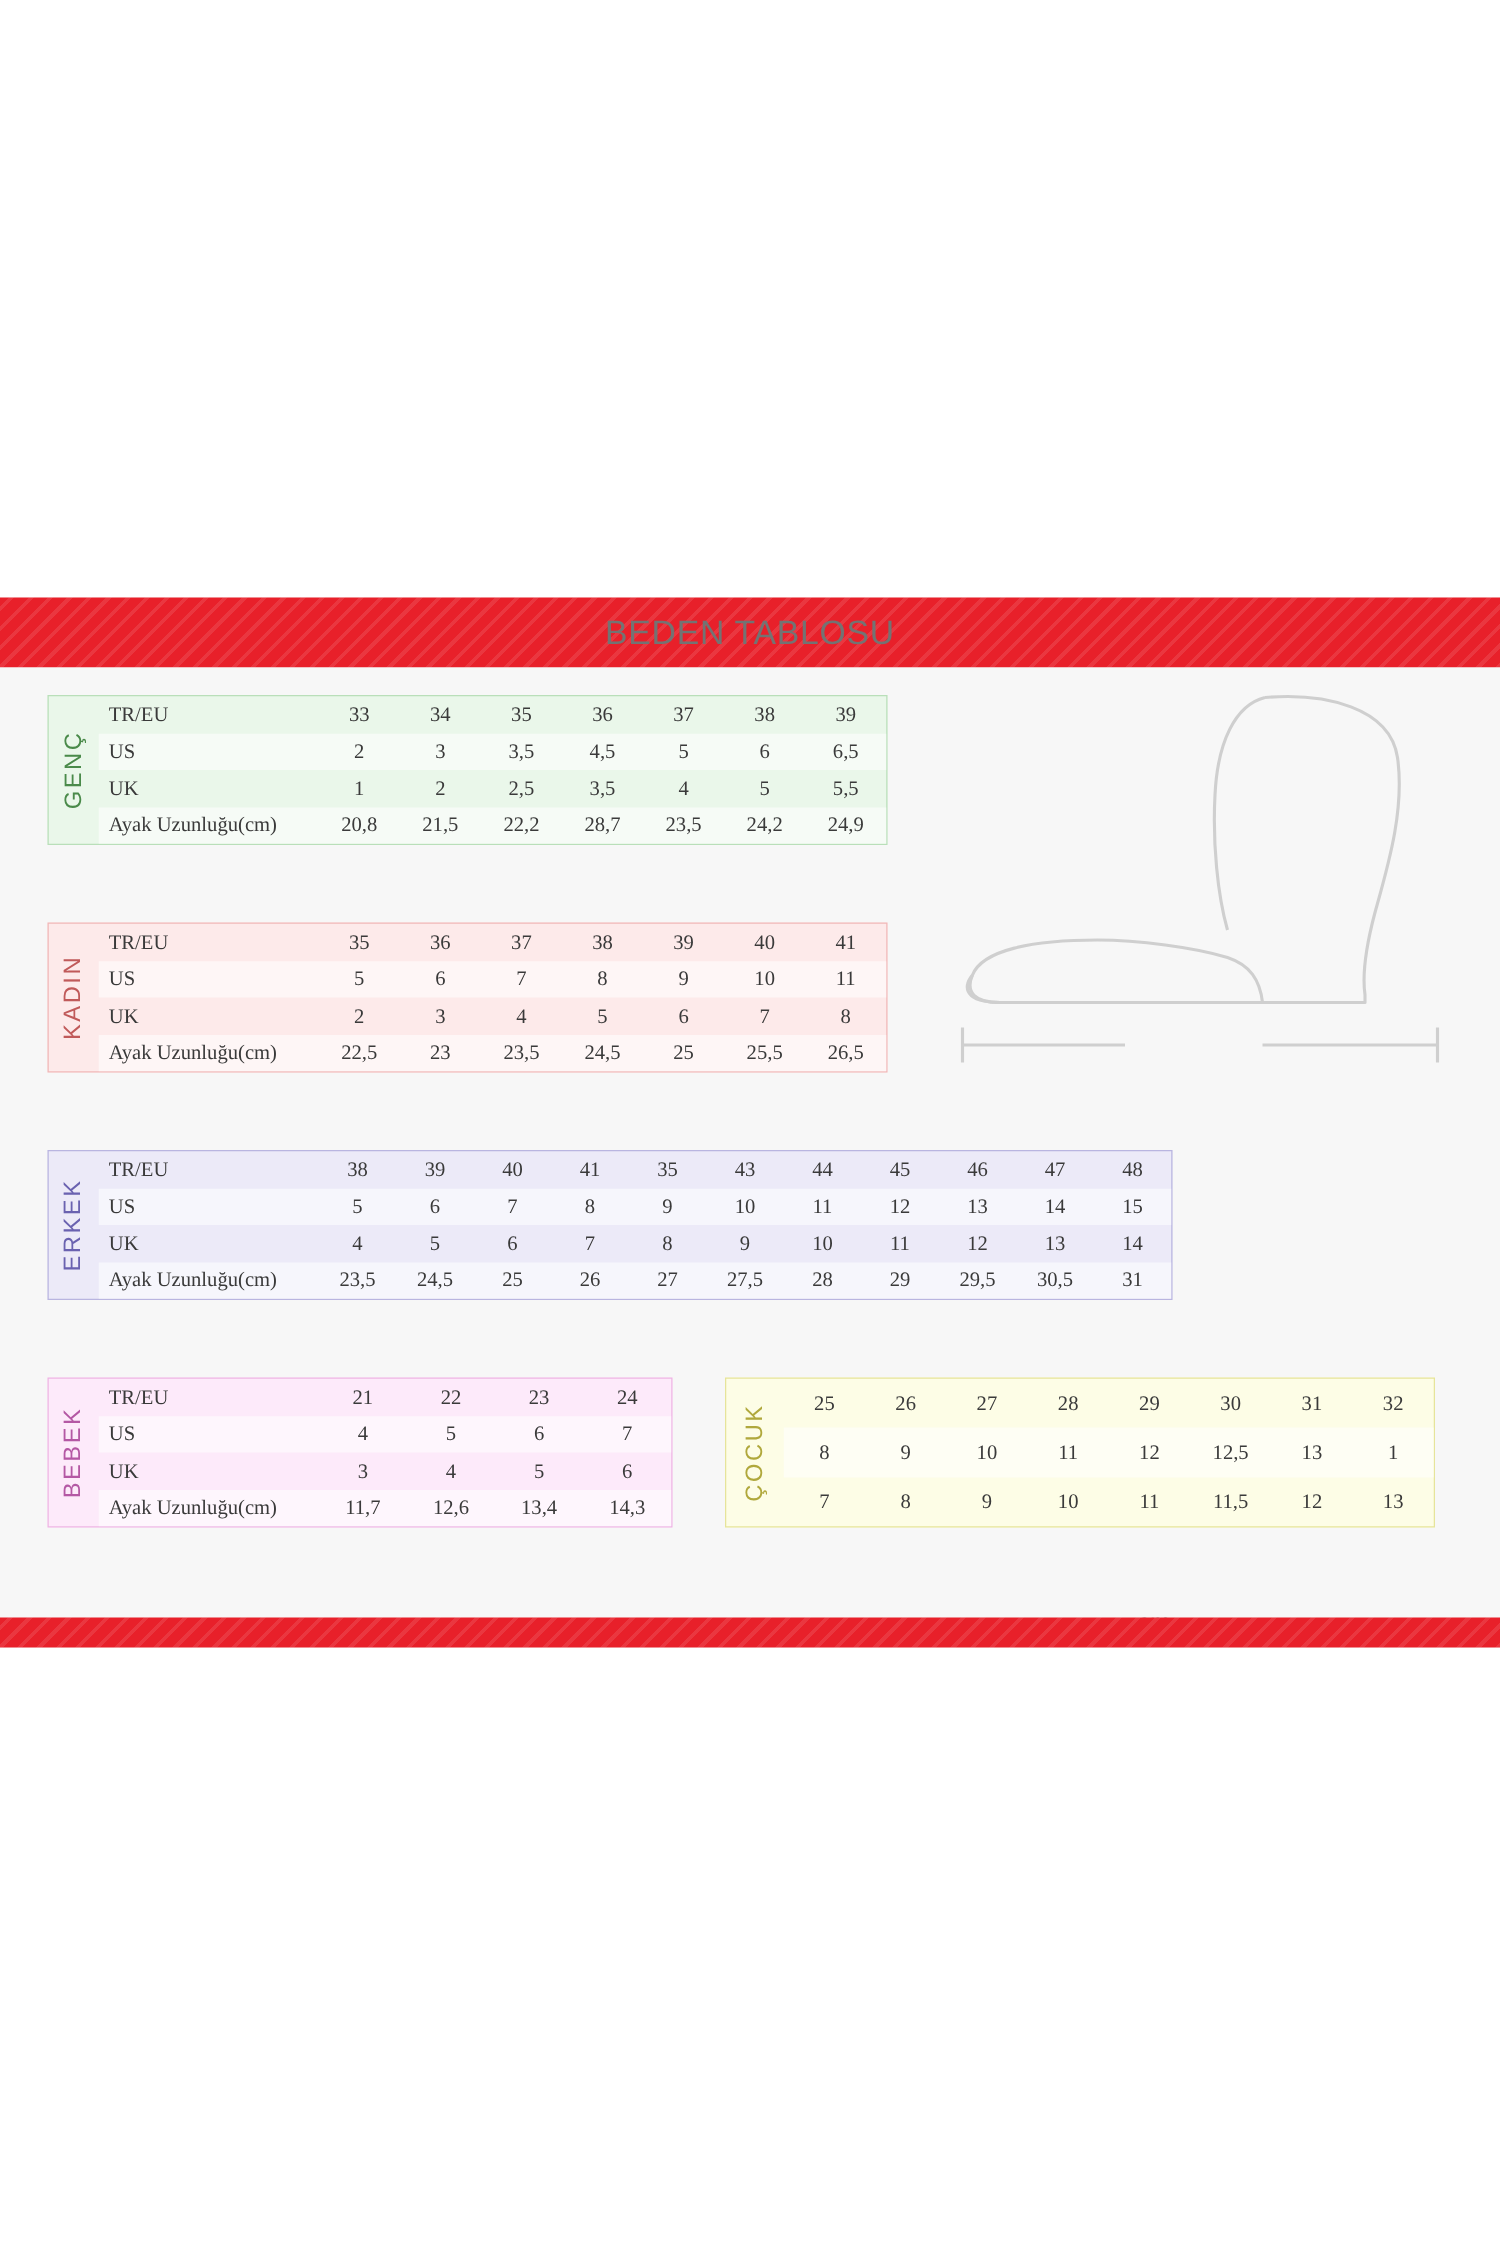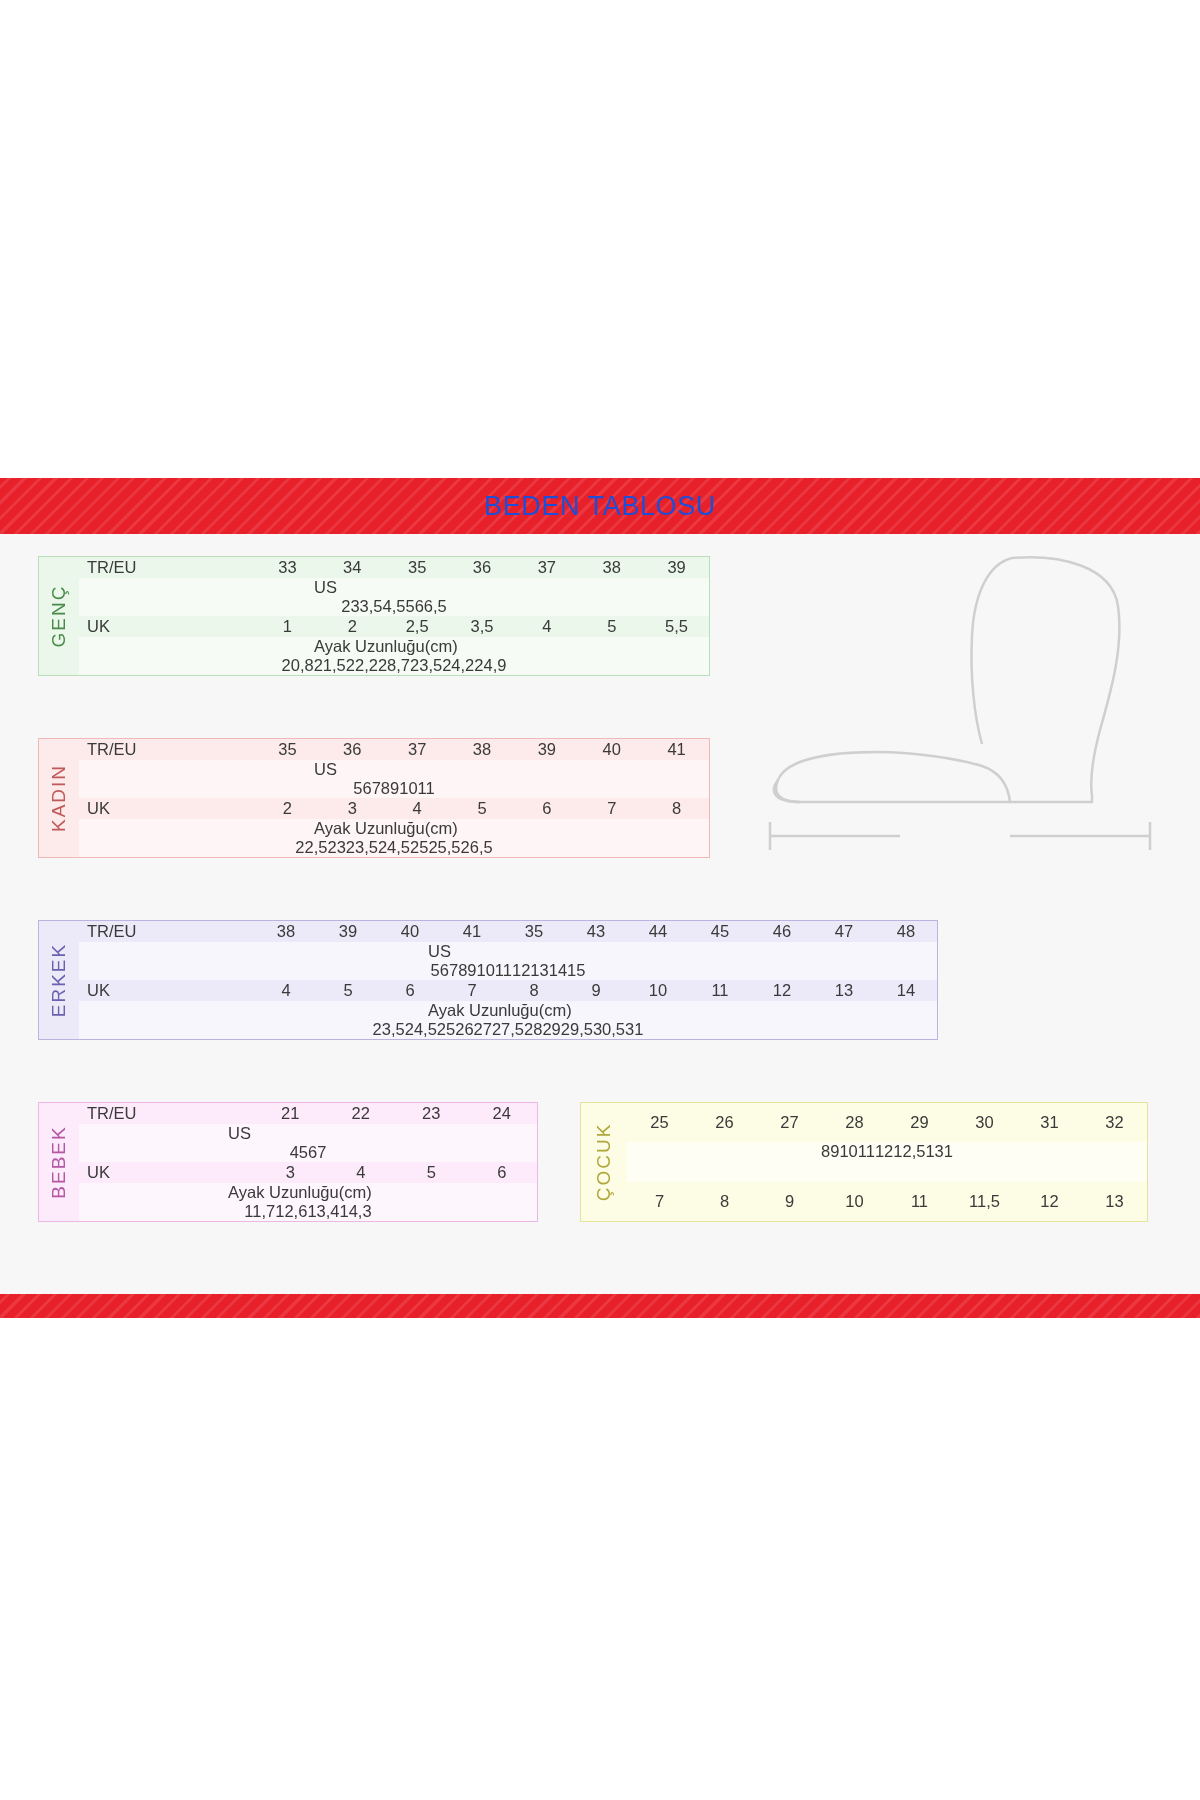--- a/index.html
+++ b/index.html
@@ -52,21 +52,21 @@
     height: 24px;
   }
   .chart-title {
     position: absolute;
     left: 0;
     top: 0;
     width: 1200px;
     height: 56px;
     line-height: 56px;
     text-align: center;
-    color: #1d4ed8;
+    color: #737373;
     font-size: 27px;
     letter-spacing: 0.6px;
     font-family: "Liberation Sans", sans-serif;
   }
 
   .board {
     position: absolute;
     left: 0;
     top: 56px;
     width: 1200px;
@@ -96,30 +96,31 @@
   .group-label span {
     transform: rotate(-90deg);
     white-space: nowrap;
     display: block;
   }
 
   .group-table {
     flex: 1 1 auto;
     display: flex;
     flex-direction: column;
+    font-family: Liberation Serif, serif;
   }
 
   .row {
     flex: 1 1 0;
     display: flex;
     align-items: center;
     font-size: 16.5px;
     color: #3a3a3a;
   }
-  .row.alt { background: rgba(255,255,255,0.55); flex-direction: column; }
+  .row.alt { background: rgba(255,255,255,0.55); }
 
   .row .rh {
     flex: 0 0 auto;
     width: 176px;
     padding-left: 8px;
     box-sizing: border-box;
     text-align: left;
     white-space: nowrap;
   }
   .row .cells {

